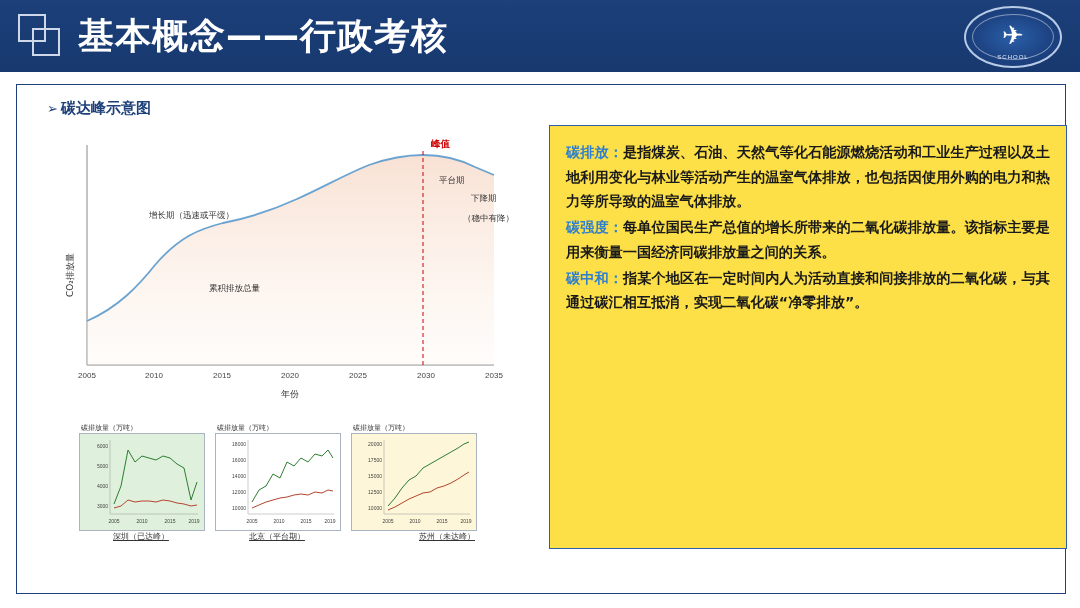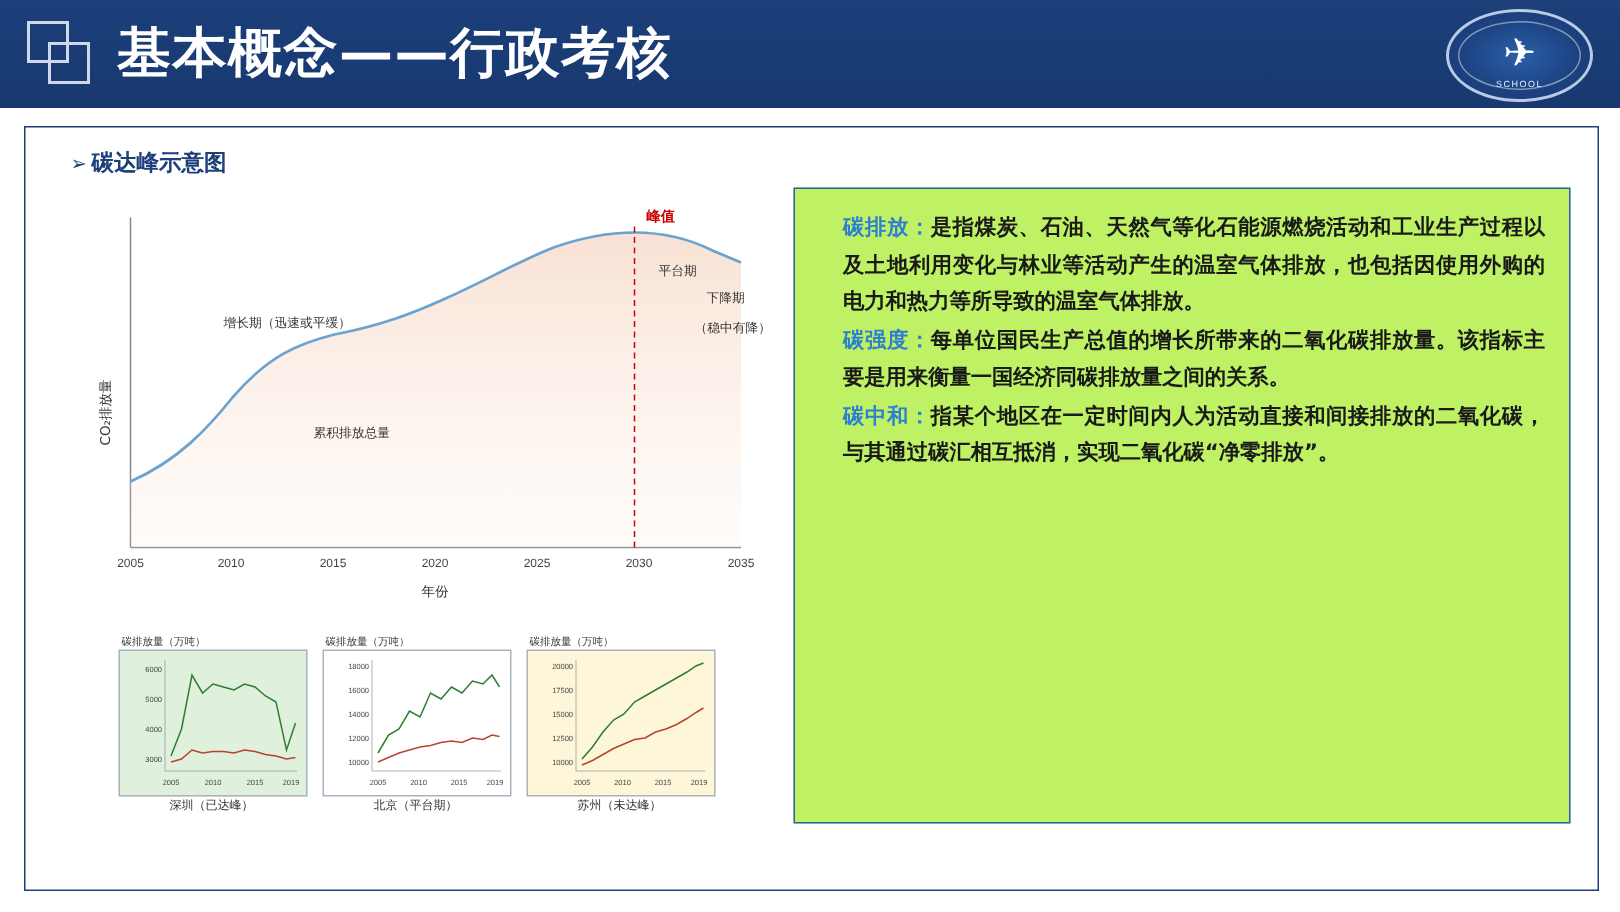--- a/index.html
+++ b/index.html
@@ -80,39 +80,40 @@
   .mini{
     position:absolute;top:0;width:124px;height:96px;border:1px solid #aab4c0;
   }
   .mini.m1{left:0;background:#dff0dc;}
   .mini.m2{left:136px;background:#ffffff;}
   .mini.m3{left:272px;background:#fdf6d8;}
   .mini-cap{
     position:absolute;top:98px;width:124px;text-align:center;
     font-size:8px;color:#333;
     font-family:"DejaVu Sans","Liberation Sans",sans-serif;
+    text-decoration:underline;
   }
   .mini-cap.c1{left:0;}
   .mini-cap.c2{left:136px;}
-  .mini-cap.c3{left:272px;}
+  .mini-cap.c3{left:272px;text-align:right;}
   .mini-title{
     position:absolute;top:-10px;left:2px;font-size:7px;color:#333;
     font-family:"DejaVu Sans","Liberation Sans",sans-serif;
   }
   .note{
     position:absolute;left:44px;top:470px;
     font-size:9.5px;color:#333;
     font-family:"DejaVu Sans","Liberation Sans",sans-serif;
   }
 
   
   .textbox{
-    position:absolute;left:512px;top:40px;width:518px;height:424px;
-    border:1px solid #2f5fa8;background:#bef264;
-    padding:14px 16px 0 32px;box-sizing:border-box;
+    position:absolute;left:532px;top:40px;width:518px;height:424px;
+    border:1px solid #2f5fa8;background:#fde047;
+    padding:14px 16px 0 16px;box-sizing:border-box;
   }
   .para{
     font-size:14.2px;line-height:1.74;color:#1a1a1a;font-weight:bold;
     font-family:"DejaVu Sans","Liberation Sans",sans-serif;
     text-align:justify;margin:0 0 1px 0;
   }
   .term{color:#2f7fd0;}
 </style>
 </head>
 <body>

